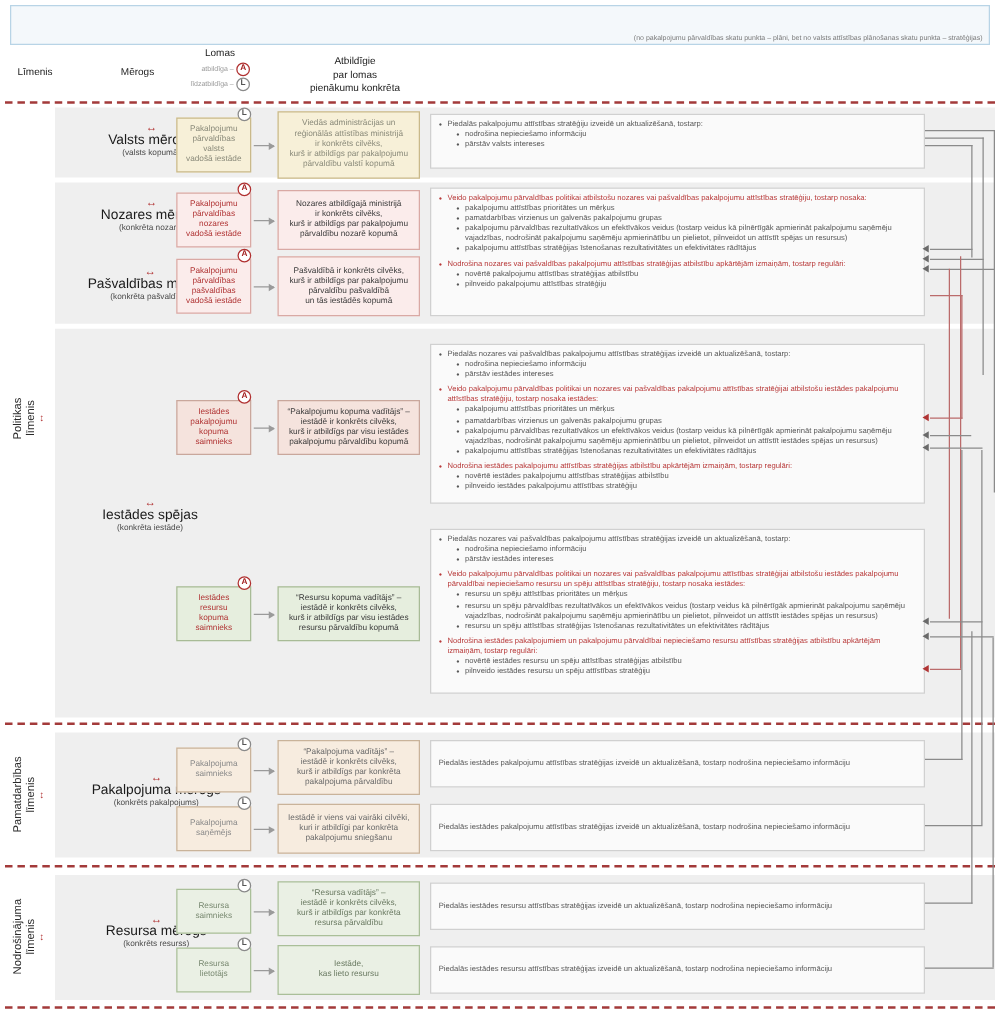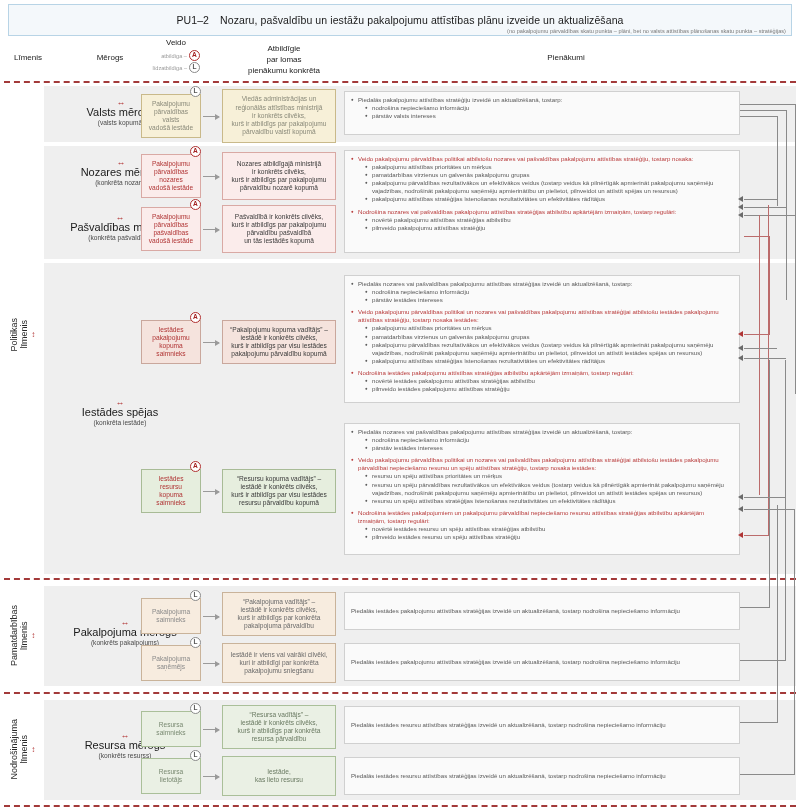--- a/index.html
+++ b/index.html
@@ -122,50 +122,46 @@
   .arrowhead { position: absolute; width: 0; height: 0; }
   .ah-g { border-right: 5px solid #6a6a6a; border-top: 3px solid transparent; border-bottom: 3px solid transparent; }
   .ah-r { border-right: 5px solid #b03434; border-top: 3px solid transparent; border-bottom: 3px solid transparent; }
 </style>
 </head>
 <body>
 
 <div id="page">
 
   <div class="title-banner">
-    <div class="title-line">
-      <span class="title-code">PU1–2</span><span>Nozaru, pašvaldību un iestāžu pakalpojumu attīstības plānu izveide un aktualizēšana</span>
-    </div>
     <div class="title-sub">(no pakalpojumu pārvaldības skatu punkta – plāni, bet no valsts attīstības plānošanas skatu punkta – stratēģijas)</div>
   </div>
 
   <div class="col-hdr" id="hdr-limenis">Līmenis</div>
   <div class="col-hdr" id="hdr-merogs">Mērogs</div>
 
   <div class="col-hdr" id="hdr-lomas">
-    <div>Veido</div>
+    <div>Lomas</div>
     <div class="hdr-legend">
       <div class="legend-row">
         <span class="legend-txt">atbildīga –</span>
         <span class="badge badge-a">A</span>
       </div>
       <div class="legend-row">
         <span class="legend-txt">līdzatbildīga –</span>
         <span class="badge badge-l">L</span>
       </div>
     </div>
   </div>
 
   <div class="col-hdr hdr-multi" id="hdr-atbild">
     <div>Atbildīgie</div>
     <div>par lomas</div>
     <div>pienākumu konkrēta</div>
   </div>
 
-  <div class="col-hdr" id="hdr-pienak">Pienākumi</div>
 
   <div class="dash-sep" style="top:81px"></div>
   <div class="dash-sep" style="top:578px"></div>
   <div class="dash-sep" style="top:692px"></div>
   <div class="dash-sep" style="top:805px"></div>
 
   <div class="level-label" style="left:2px; top:270px; width:40px; height:130px;">
     <div class="level-text">
       <span>Politikas</span><br><span>līmenis</span>
     </div>

